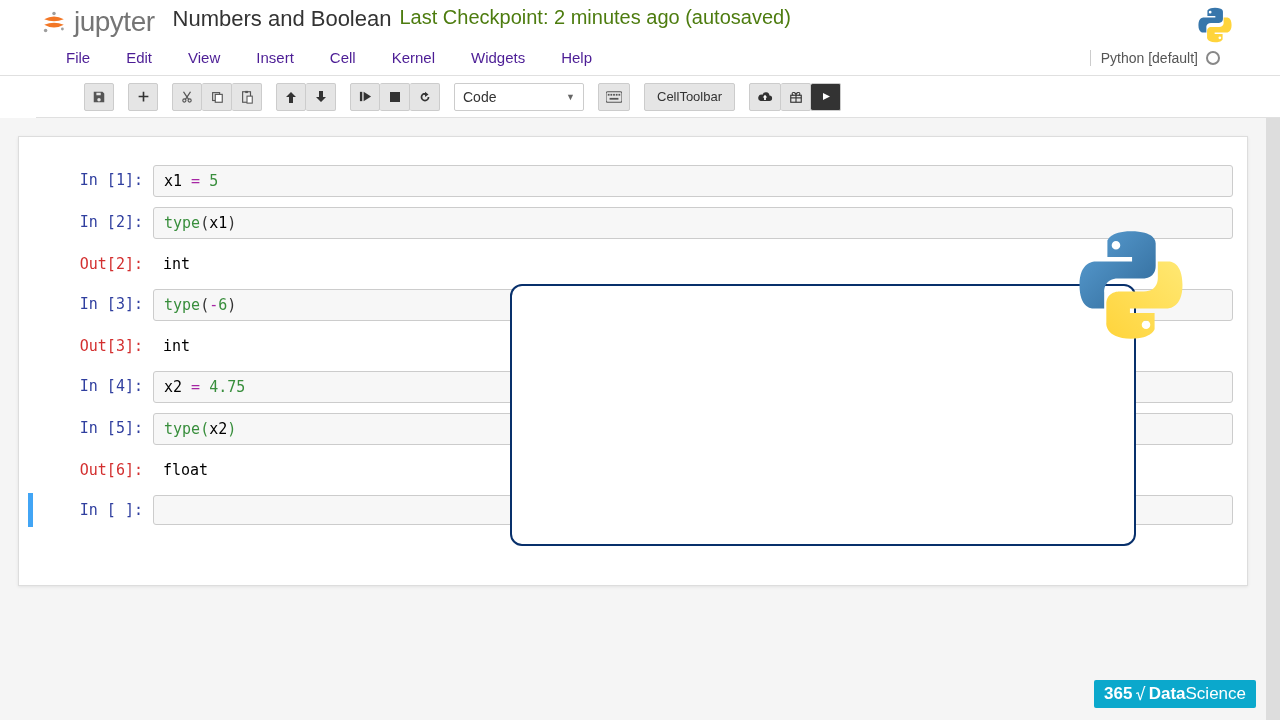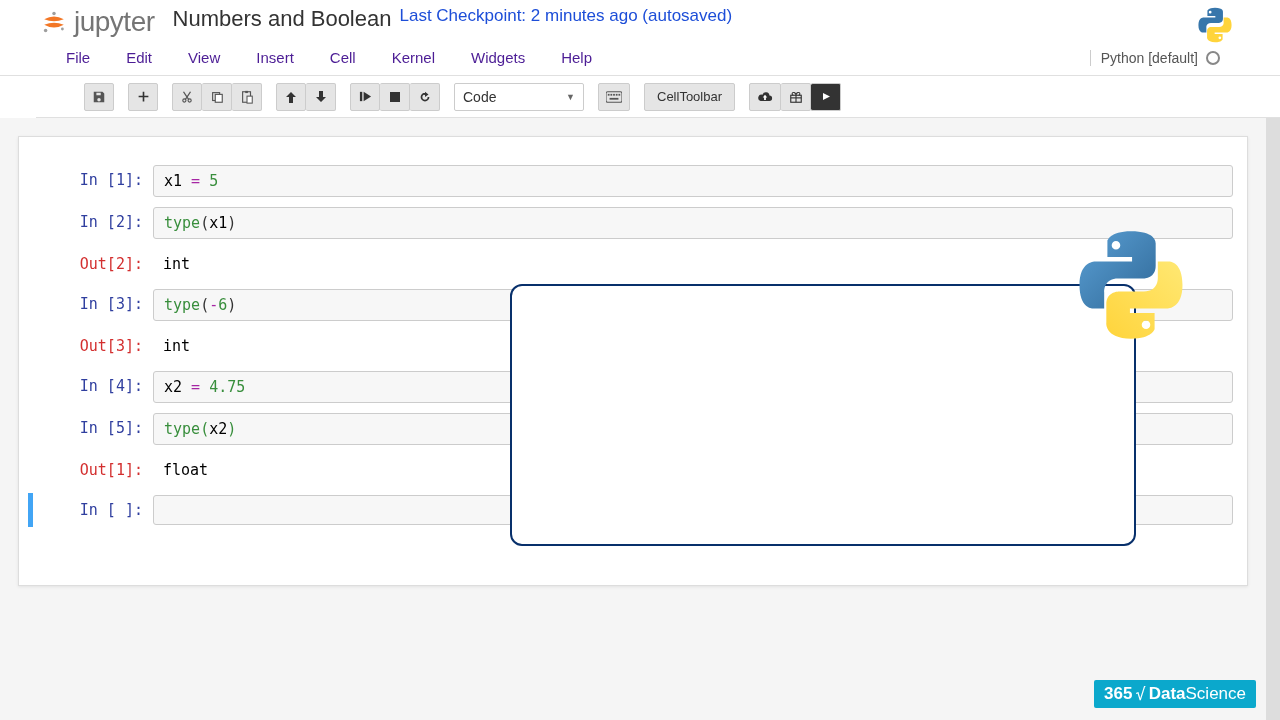--- a/index.html
+++ b/index.html
@@ -33,22 +33,22 @@
   color: #757575;
   font-weight: 400;
   letter-spacing: -0.5px;
 }
 .notebook-title {
   font-size: 22px;
   color: #333;
   margin-right: 8px;
 }
 .checkpoint {
-  font-size: 17px;
-  color: #1d4ed8;
+  font-size: 20px;
+  color: #4d7c0f;
 }
 .header-right {
   margin-left: auto;
   margin-right: 30px;
 }
 .python-logo-small svg { width: 38px; height: 38px; }
 
 .menubar {
   display: flex;
   align-items: center;
@@ -407,21 +407,21 @@
       </div>
       <div class="cell">
         <div class="prompt prompt-in">In [4]:</div>
         <div class="input-area">x2 <span class="k-op">=</span> <span class="k-num">4.75</span></div>
       </div>
       <div class="cell">
         <div class="prompt prompt-in">In [5]:</div>
         <div class="input-area"><span class="k-func">type</span><span class="k-paren" style="color:#388E3C">(</span>x2<span class="k-paren" style="color:#388E3C">)</span></div>
       </div>
       <div class="cell">
-        <div class="prompt prompt-out">Out[1]:</div>
+        <div class="prompt prompt-out">Out[6]:</div>
         <div class="output-area">float</div>
       </div>
       <div class="cell selected">
         <div class="prompt prompt-in">In [ ]:</div>
         <div class="input-area"></div>
       </div>
     </div>
 </div>
 
 <div class="overlay-card">

